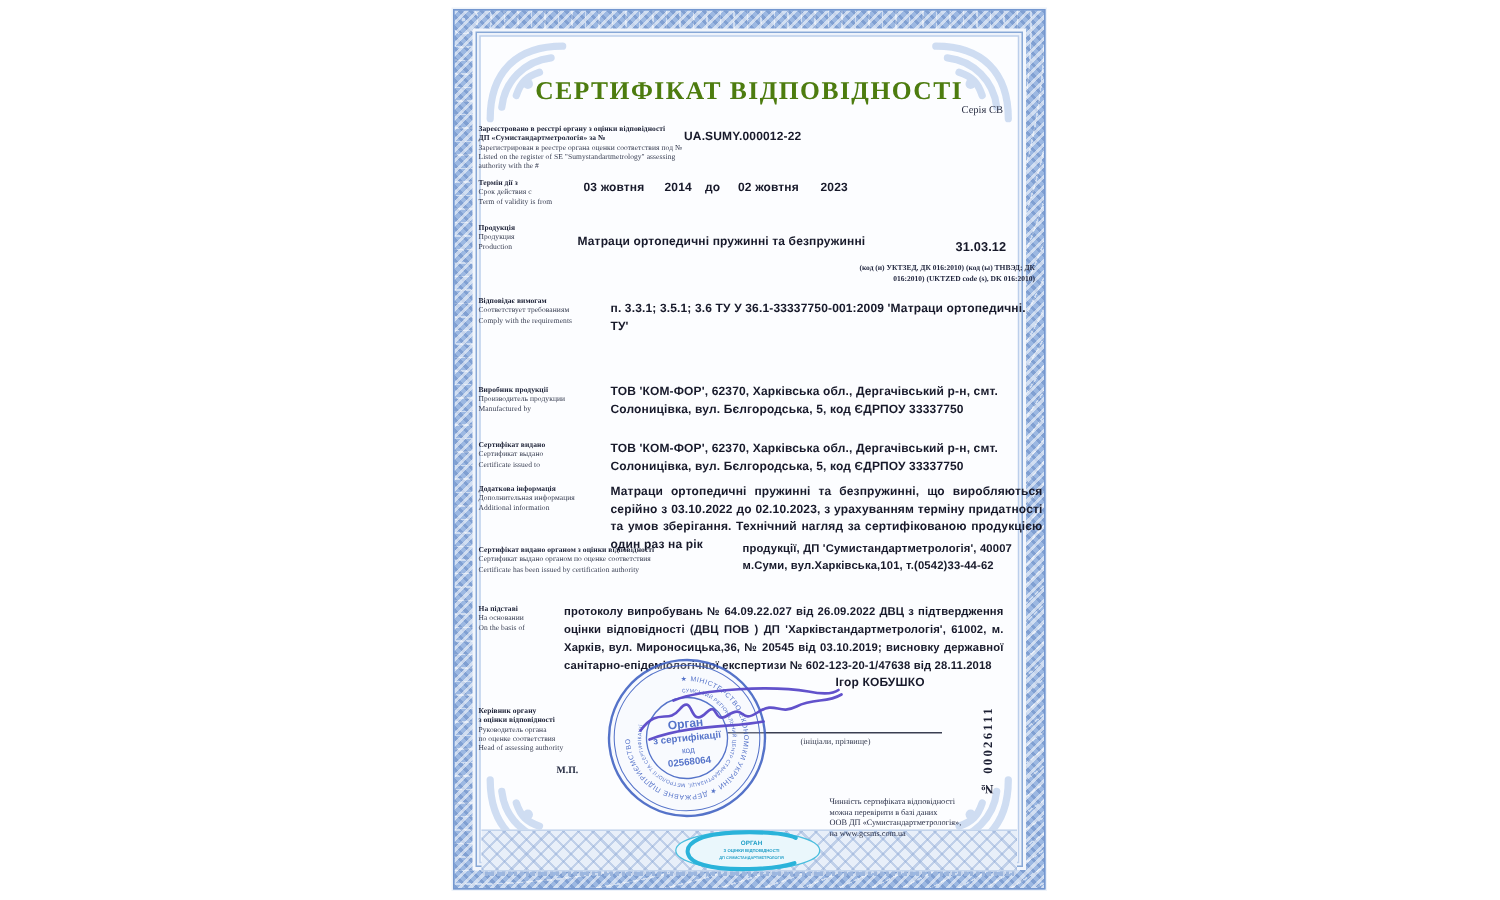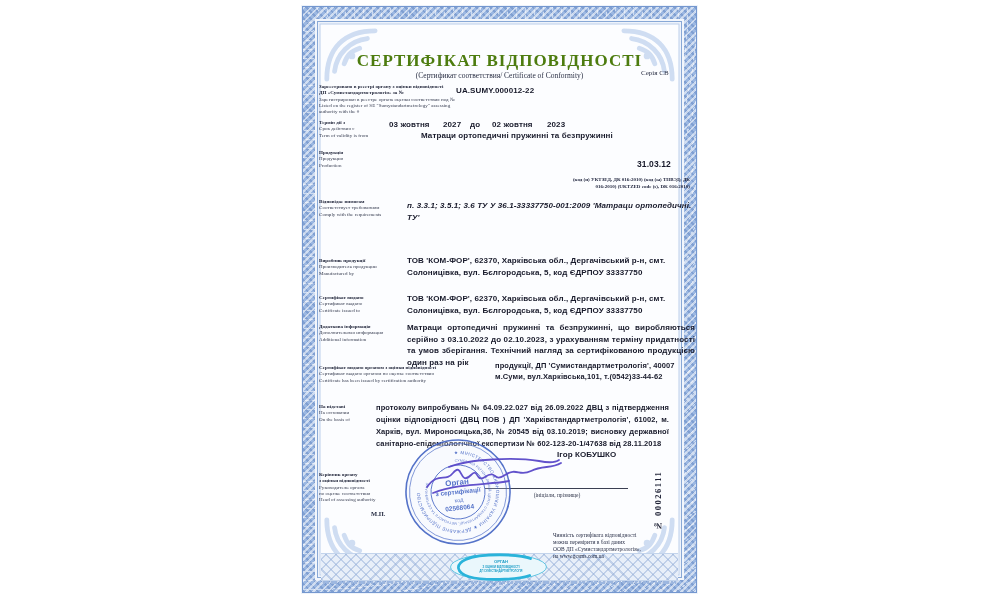--- a/index.html
+++ b/index.html
@@ -81,61 +81,60 @@
       </g>
         <circle cx="32" cy="32" r="3.5" fill="#cddcf2"></circle>
     </svg>
 
     <div class="bottom-band"></div>
     <div class="microprint"></div>
 
     <div class="content">
 
       <div class="abs hdr title" style="top:46px;">СЕРТИФІКАТ ВІДПОВІДНОСТІ</div>
-      <div class="abs hdr sub" style="top:66px;">(Сертификат соответствия/ Certificate of Conformity)</div>
       <div class="abs" style="left:340px;top:64px;font-size:7px;color:#2b3045;">Серія СВ</div>
 
       <div class="abs lbl" style="left:18px;top:79px;width:150px;">
         <span class="uk">Зареєстровано в реєстрі органу з оцінки відповідності</span>
         <span class="uk">ДП «Сумистандартметрологія» за №</span>
         <span>Зарегистрирован в реестре органа оценки соответствия под №</span>
         <span>Listed on the register of SE "Sumystandartmetrology" assessing authority with the #</span>
       </div>
       <div class="abs val" style="left:155px;top:80px;">UA.SUMY.000012-22</div>
 
       <div class="abs lbl" style="left:18px;top:115px;width:90px;">
         <span class="uk">Термін дії з</span>
         <span>Срок действия с</span>
         <span>Term of validity is from</span>
       </div>
       <div class="abs val" style="left:88px;top:114px;">03 жовтня</div>
-      <div class="abs val" style="left:142px;top:114px;">2027</div>
+      <div class="abs val" style="left:142px;top:114px;">2014</div>
       <div class="abs val" style="left:169px;top:114px;">до</div>
       <div class="abs val" style="left:191px;top:114px;">02 жовтня</div>
       <div class="abs val" style="left:246px;top:114px;">2023</div>
 
       <div class="abs lbl" style="left:18px;top:145px;width:70px;">
         <span class="uk">Продукція</span>
         <span>Продукция</span>
         <span>Production</span>
       </div>
-      <div class="abs val" style="left:84px;top:125px;width:290px;margin-left:36px;">Матраци ортопедичні пружинні та безпружинні</div>
+      <div class="abs val" style="left:84px;top:150px;width:290px;">Матраци ортопедичні пружинні та безпружинні</div>
       <div class="abs val" style="left:336px;top:154px;font-size:8.5px;">31.03.12</div>
       <div class="abs tiny-r" style="right:8px;top:172px;width:120px;">
         <span>(код (и) УКТЗЕД, ДК 016:2010)</span>
         <span>(код (ы) ТНВЭД; ДК 016:2010)</span>
         <span>(UKTZED code (s), DK 016:2010)</span>
       </div>
 
       <div class="abs lbl" style="left:18px;top:194px;width:88px;">
         <span class="uk">Відповідає вимогам</span>
         <span>Соответствует требованиям</span>
         <span>Comply with the requirements</span>
       </div>
-      <div class="abs val" style="left:106px;top:195px;width:288px;font-style:italic;">п. 3.3.1; 3.5.1; 3.6 ТУ У 36.1-33337750-001:2009 'Матраци ортопедичні. ТУ'</div>
+      <div class="abs val" style="left:106px;top:195px;width:288px;">п. 3.3.1; 3.5.1; 3.6 ТУ У 36.1-33337750-001:2009 'Матраци ортопедичні. ТУ'</div>
 
       <div class="abs lbl" style="left:18px;top:253px;width:88px;">
         <span class="uk">Виробник продукції</span>
         <span>Производитель продукции</span>
         <span>Manufactured by</span>
       </div>
       <div class="abs val" style="left:106px;top:250px;width:270px;">ТОВ 'КОМ-ФОР', 62370, Харківська обл., Дергачівський р-н, смт. Солоницівка, вул. Бєлгородська, 5, код ЄДРПОУ 33337750</div>
 
       <div class="abs lbl" style="left:18px;top:290px;width:88px;">
         <span class="uk">Сертифікат видано</span>

